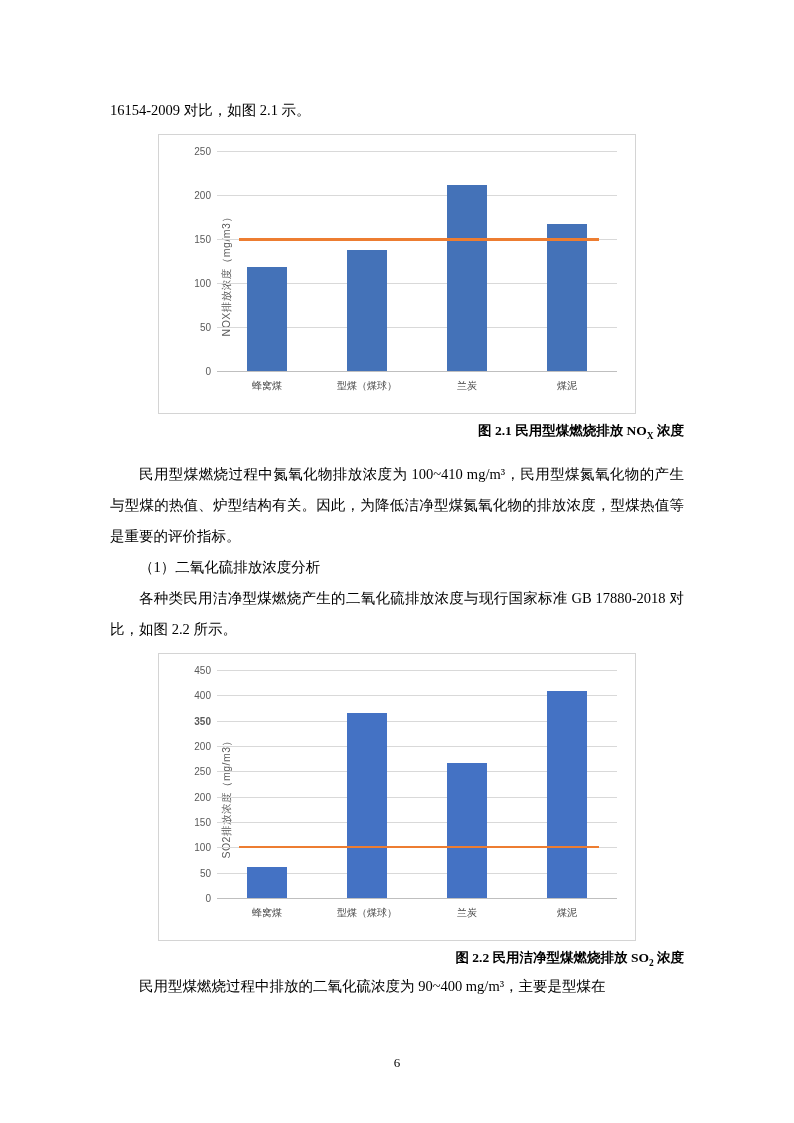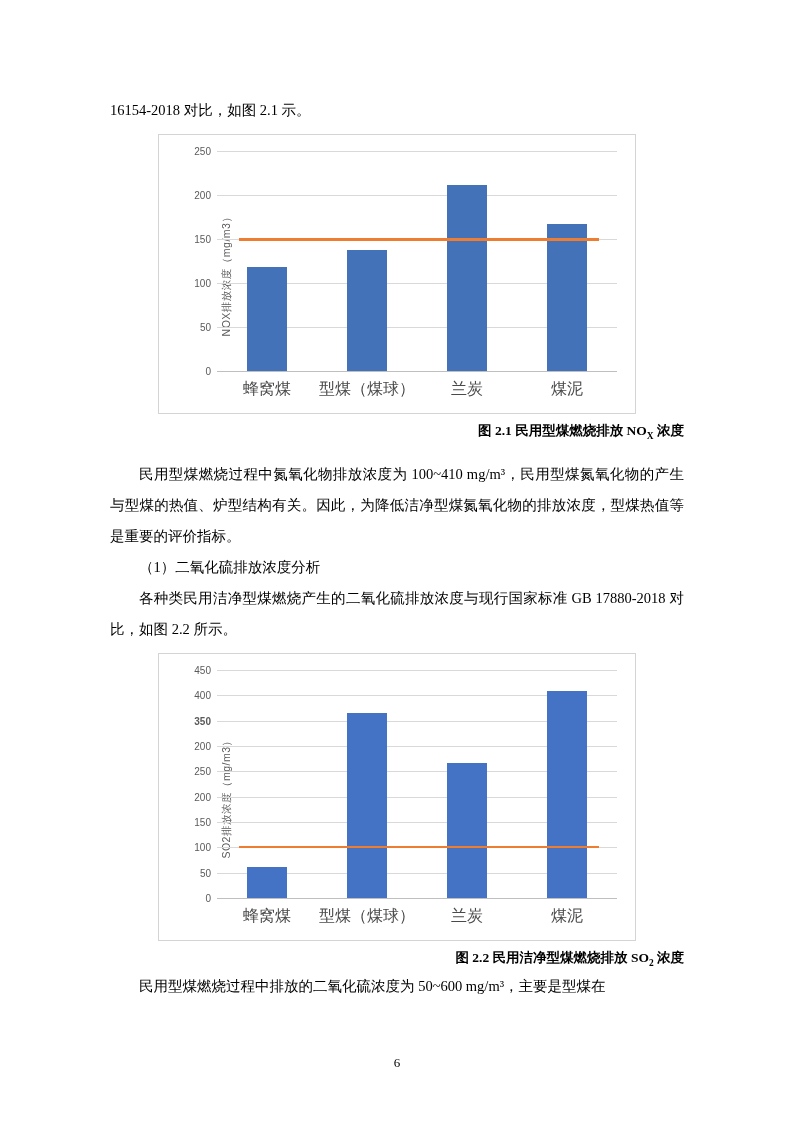--- a/index.html
+++ b/index.html
@@ -93,21 +93,21 @@
     position: absolute;
     bottom: 0;
     background: #4472b8;
     width: 40px;
   }
   .bar-2 { background: #4472c4; }
   .xtick {
     position: absolute;
     top: calc(100% + 8px);
     transform: translateX(-50%);
-    font-size: 16px;
+    font-size: 10px;
     color: #4a4a4a;
     white-space: nowrap;
   }
   .refline {
     position: absolute;
     left: 22px;
     right: 18px;
     height: 2.5px;
     background: #ed7d31;
   }
@@ -119,21 +119,21 @@
     font-size: 13px;
     font-family: "Liberation Serif", serif;
   }
   .block { margin-top: 18px; }
 </style>
 </head>
 <body>
 
 <div class="page">
 
-  <p class="para">16154-2018 对比，如图 2.1 示。</p>
+  <p class="para">16154-2009 对比，如图 2.1 示。</p>
 
   <div class="chart-box chart-1">
     <div class="chart-inner">
       <div class="ylabel">NOX排放浓度（mg/m3）</div>
       <div class="plot plot-1">
 
         <div class="gridline" style="top:0px;"></div>
         <div class="gridline" style="top:44px;"></div>
         <div class="gridline" style="top:88px;"></div>
         <div class="gridline" style="top:132px;"></div>
@@ -211,16 +211,16 @@
         <div class="xtick" style="left:250px;">兰炭</div>
         <div class="xtick" style="left:350px;">煤泥</div>
       </div>
     </div>
   </div>
 
   <div class="caption">
     <span>图 2.2  民用洁净型煤燃烧排放 SO</span><span class="sub">2</span><span> 浓度</span>
   </div>
 
-  <p class="para indent">民用型煤燃烧过程中排放的二氧化硫浓度为 50~600 mg/m³，主要是型煤在</p>
+  <p class="para indent">民用型煤燃烧过程中排放的二氧化硫浓度为 90~400 mg/m³，主要是型煤在</p>
 
   <div class="pagenum">6</div>
 </div>
 
 </body></html>

